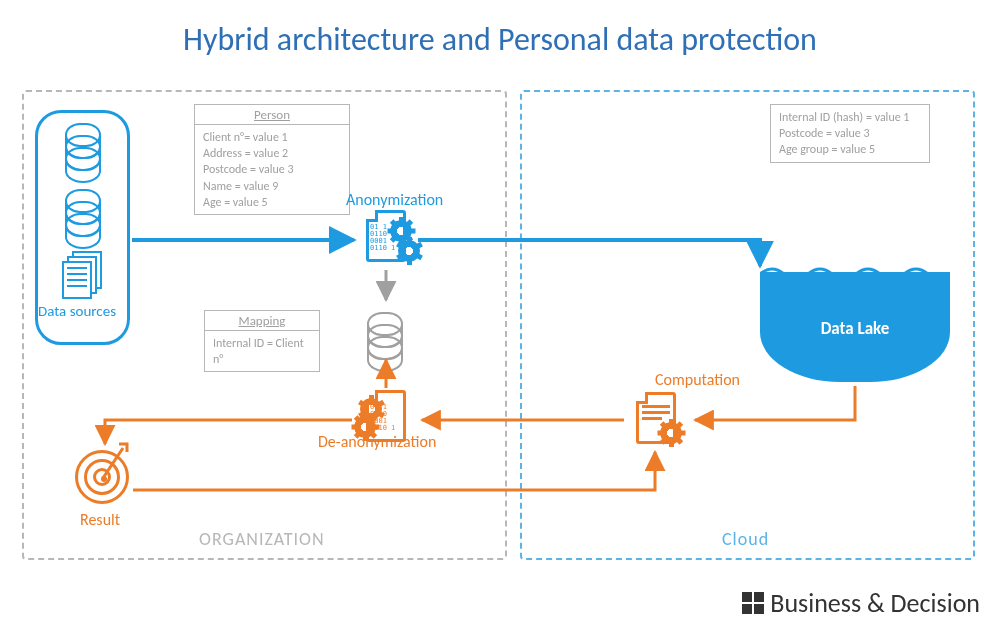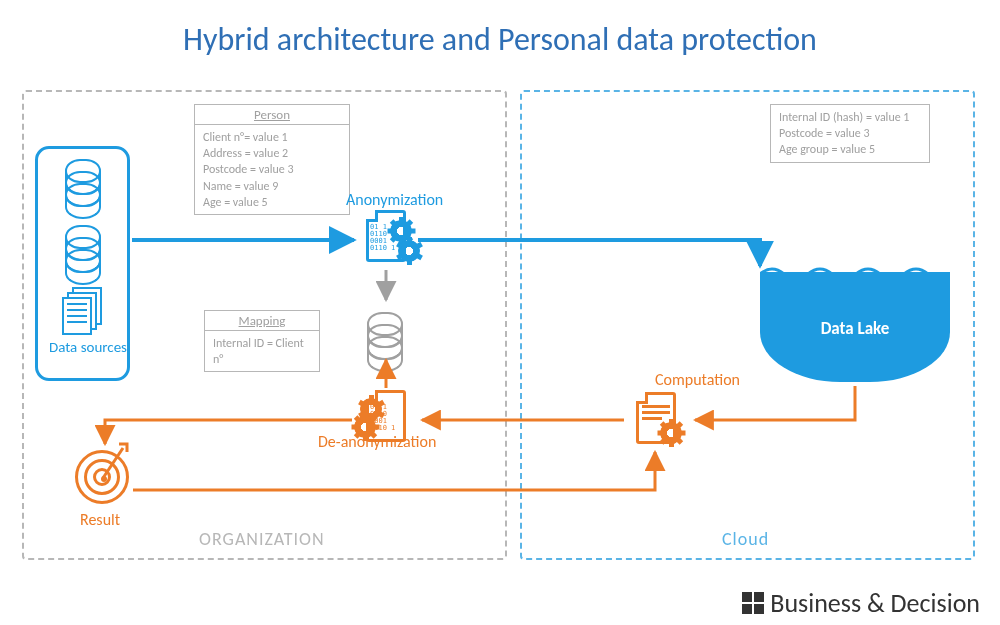--- a/index.html
+++ b/index.html
@@ -69,23 +69,22 @@
     font-size: 16px;
   }
   .blue { color: #1e9be0; }
   .orange { color: #ec7c28; }
 
   .data-sources-box {
     position: absolute;
     left: 35px; top: 110px;
     width: 95px; height: 235px;
     border: 3px solid #1e9be0;
-    border-radius: 14px;
-    text-align: right;
-    margin-top: 36px;
+    border-radius: 26px;
+    text-align: left;
   }
   .data-sources-box .ds-label {
     color: #1e9be0;
     font-size: 15px;
     margin-top: 6px;
     line-height: 1.1;
   }
 
   
   .cyl {

